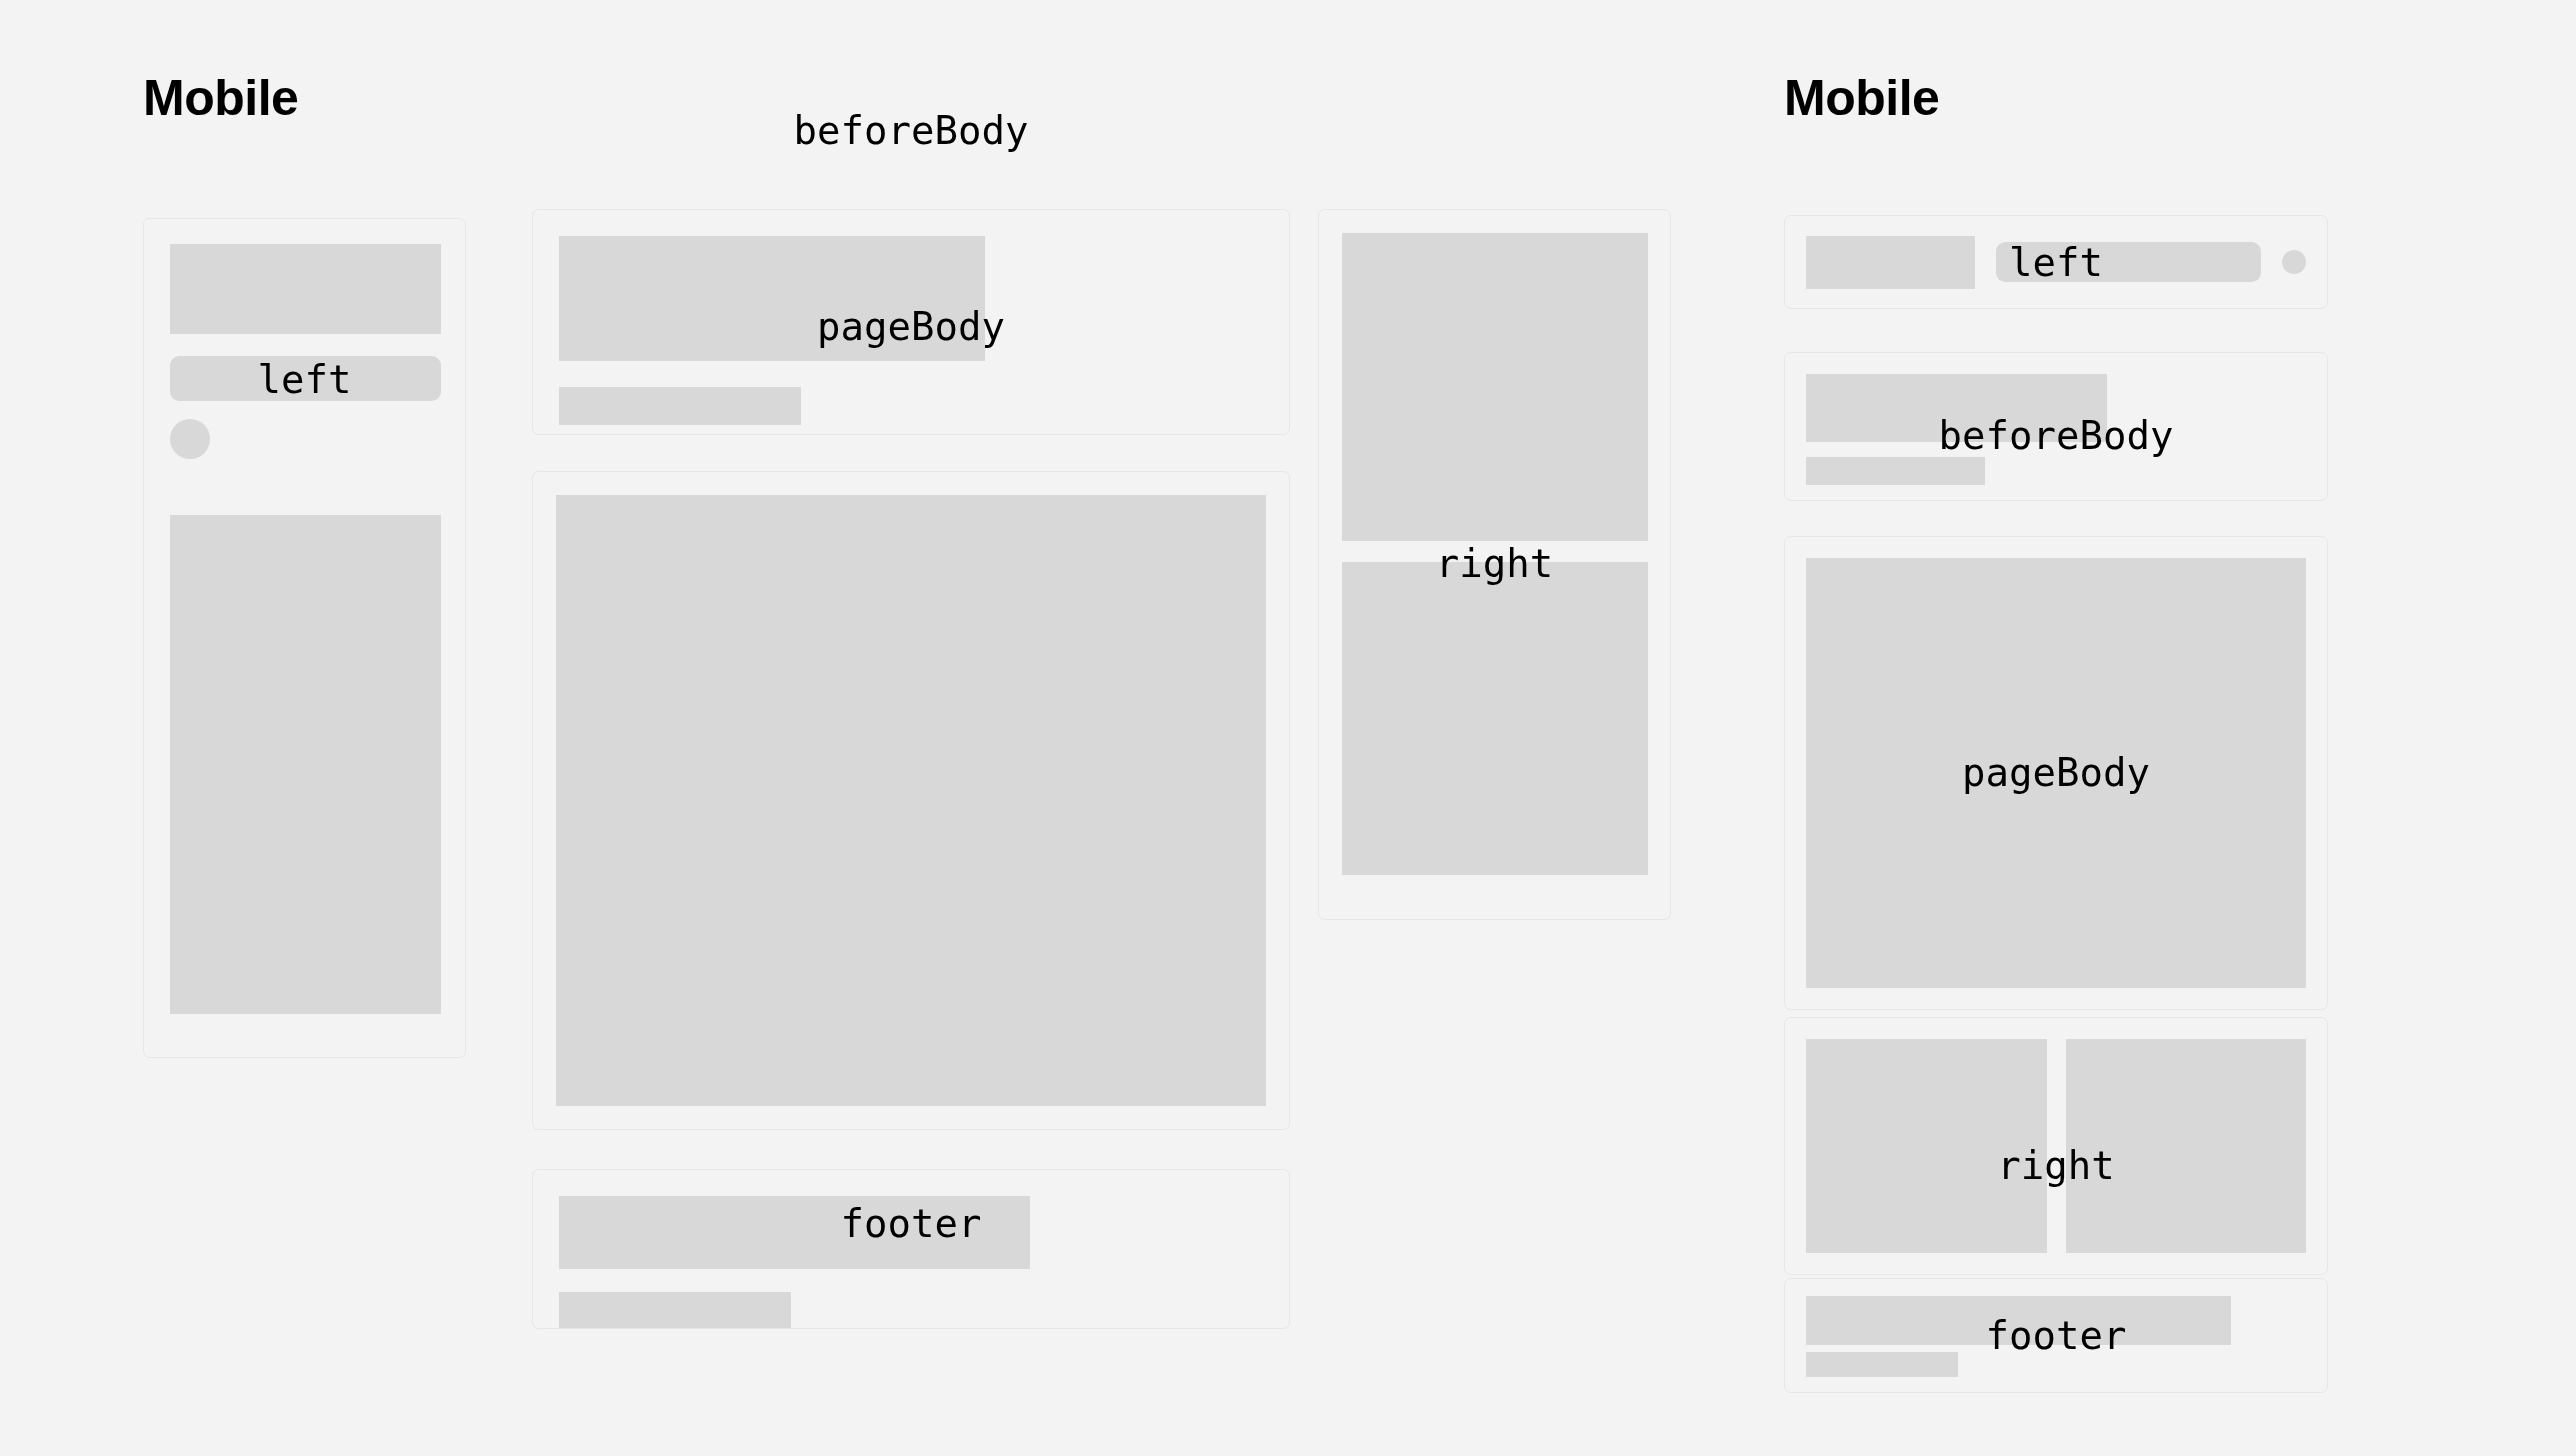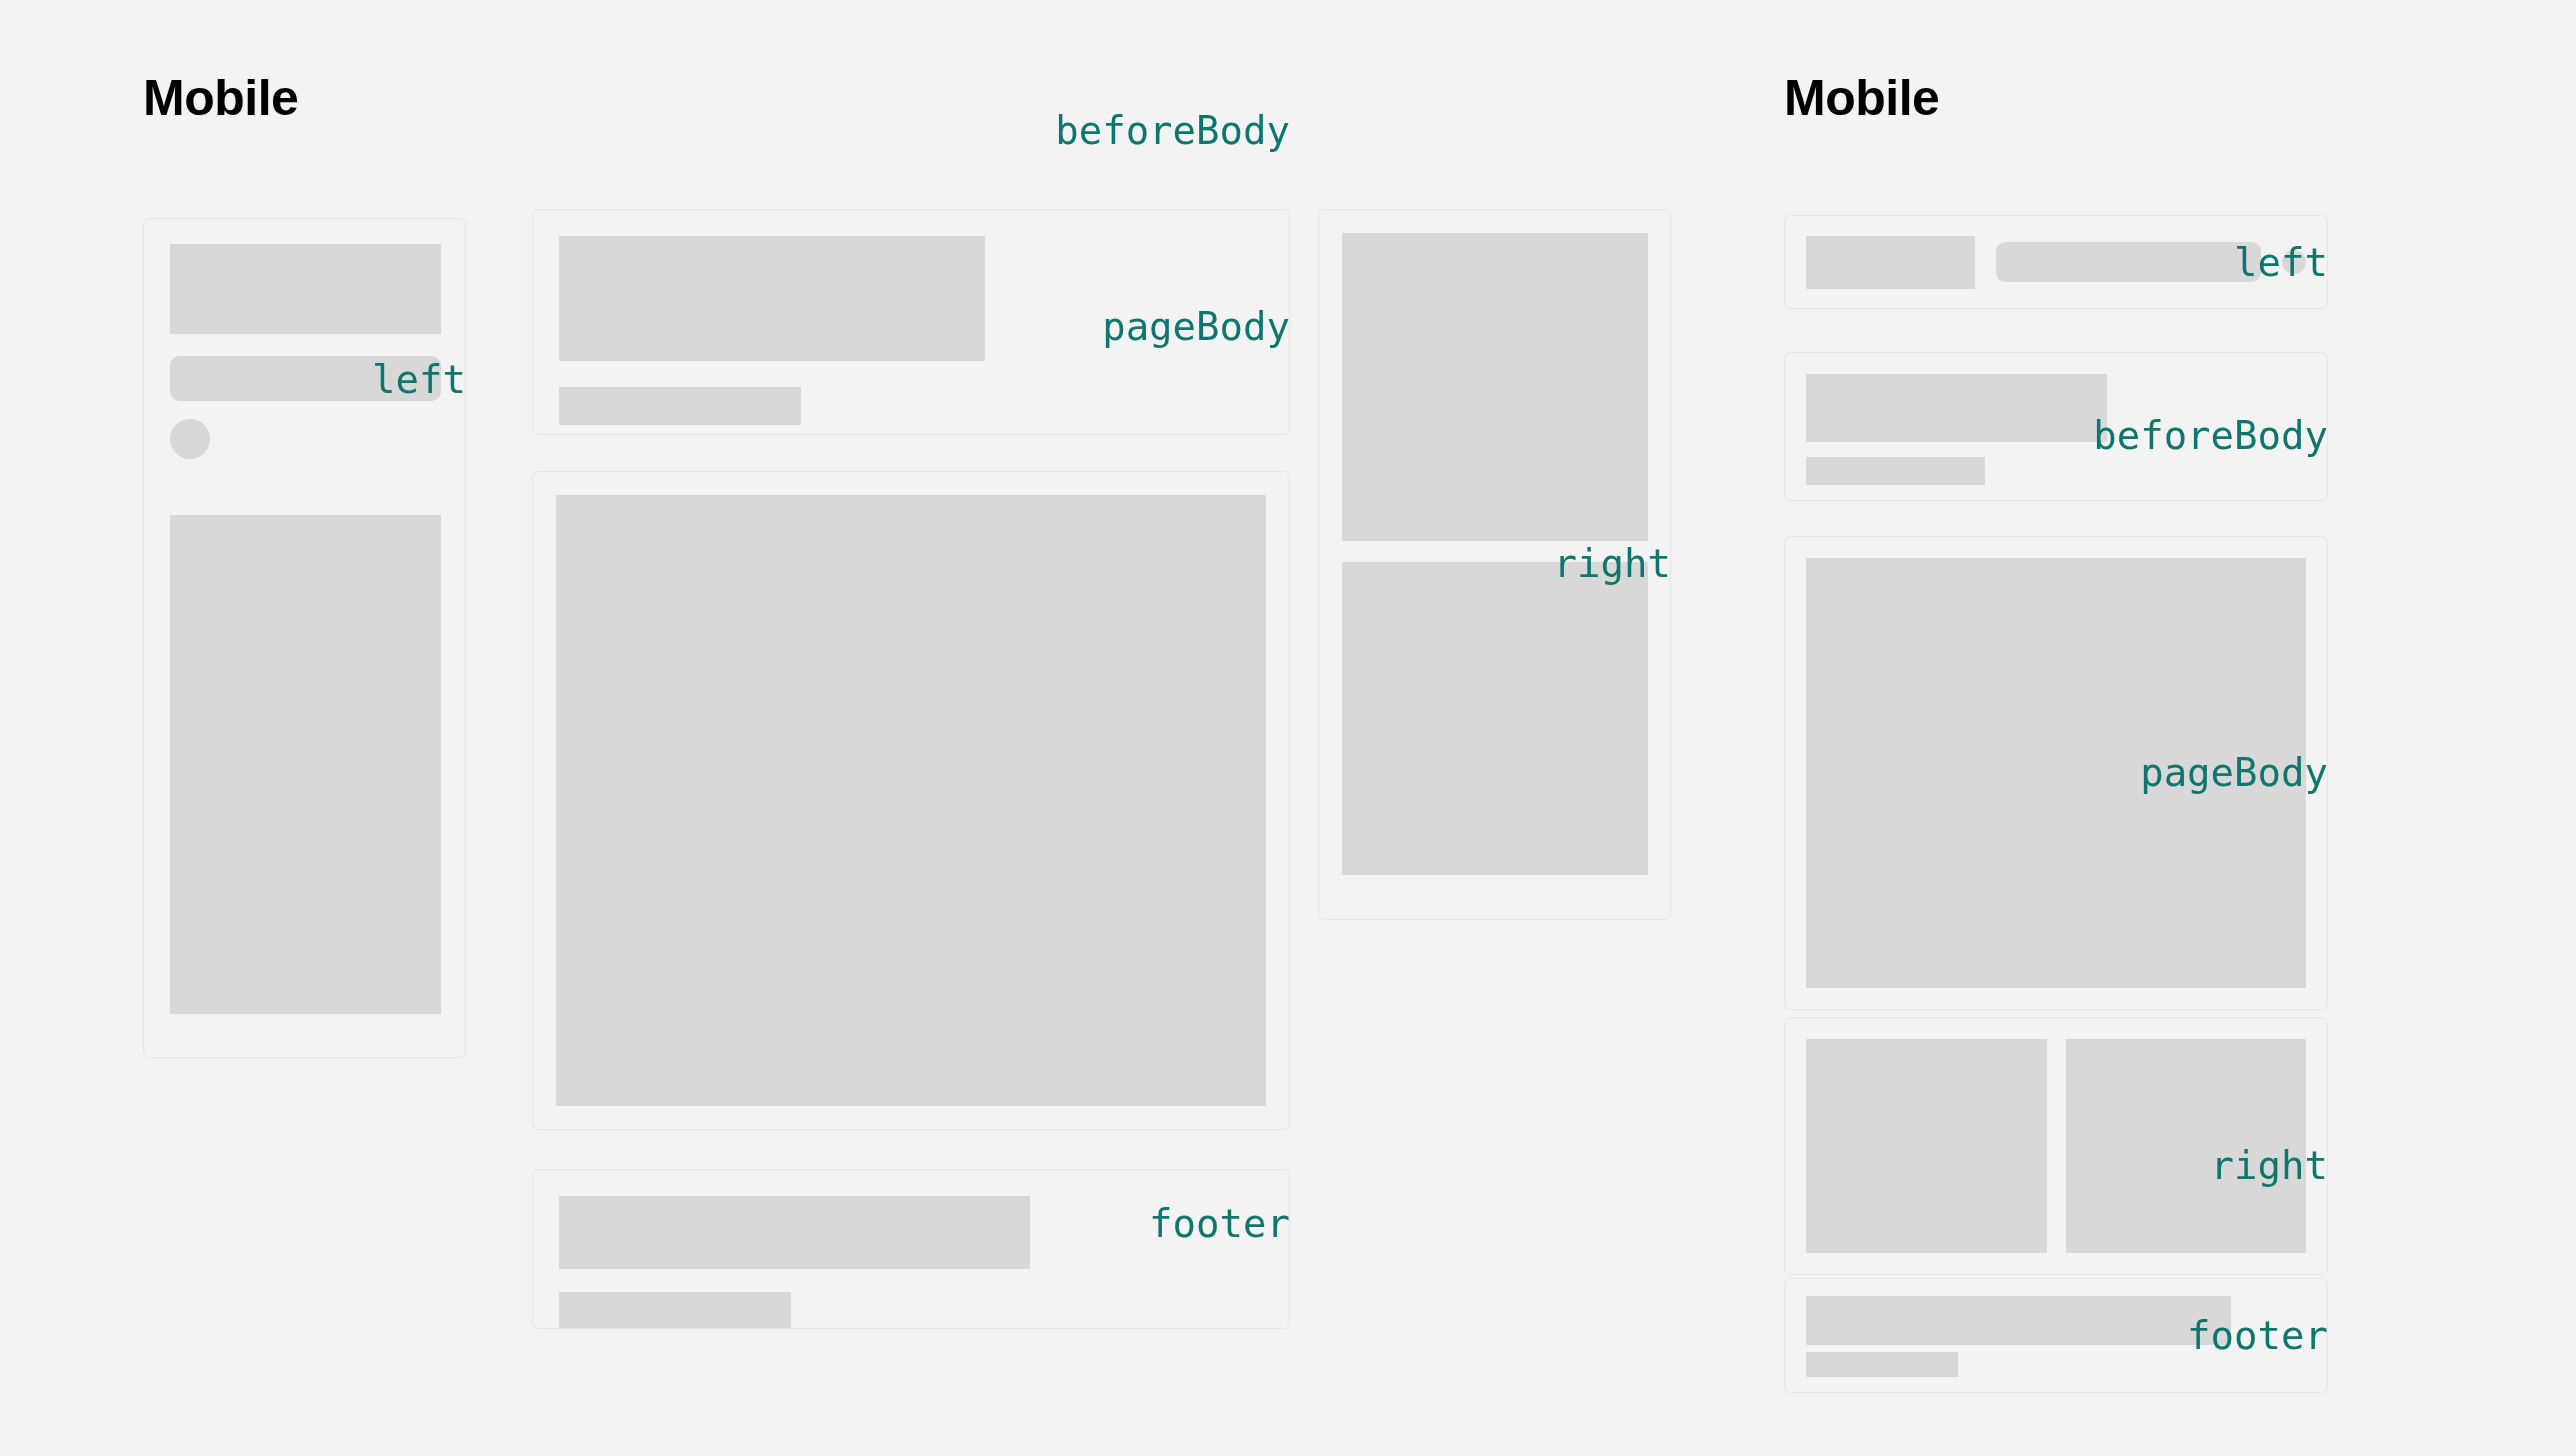--- a/index.html
+++ b/index.html
@@ -35,24 +35,24 @@
   .dot {
     background: #d8d8d8;
     border-radius: 50%;
     box-sizing: border-box;
   }
   
   .lbl {
     position: absolute;
     left: 0;
     right: 0;
-    text-align: right;
+    text-align: center;
     font-family: "DejaVu Sans Mono", "Liberation Mono", monospace;
     font-size: 39px;
-    color: #0f766e;
+    color: #000000;
     line-height: 1;
     white-space: nowrap;
     pointer-events: none;
   }
 
   .section-title {
     position: absolute;
     font-size: 50px;
     font-weight: bold;
     color: #000000;

